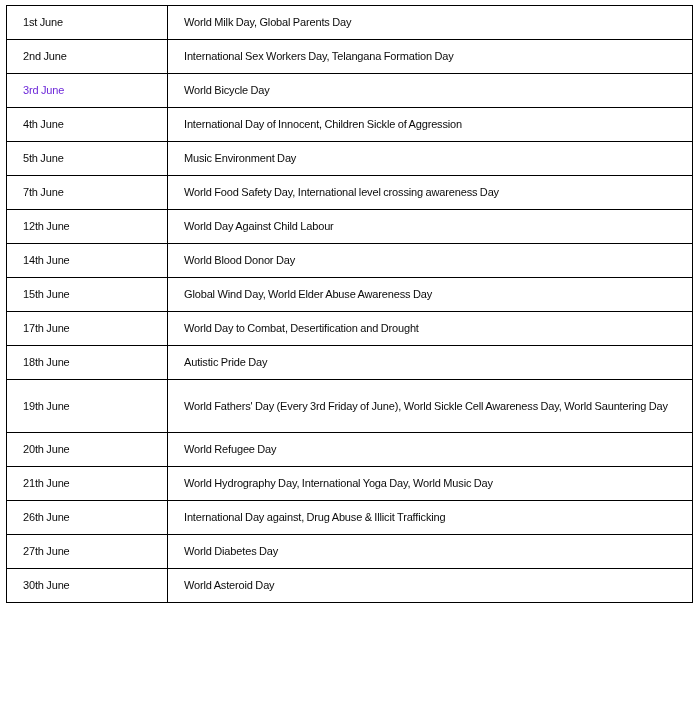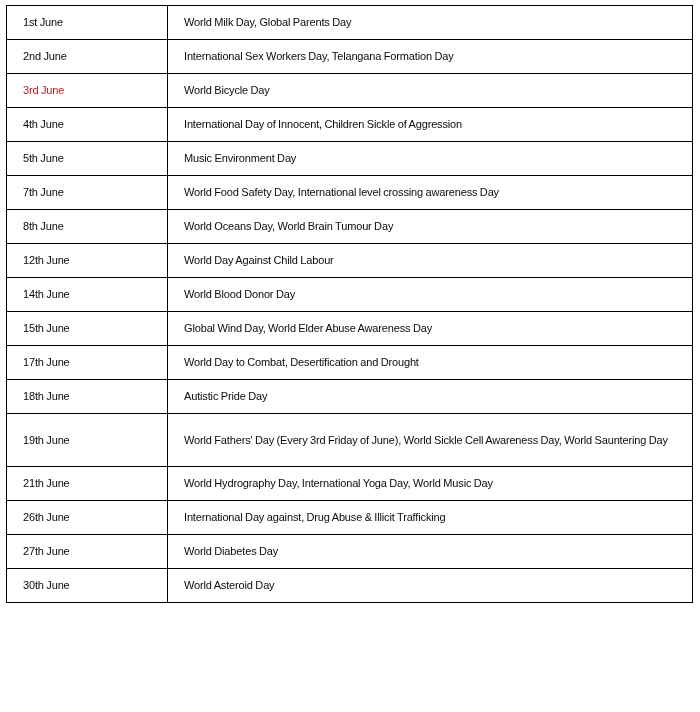--- a/index.html
+++ b/index.html
@@ -68,38 +68,34 @@
     <tbody id="days-tbody">
         <tr class="row-1line">
           <td class="date-cell" style="color: rgb(11, 11, 11); border-color: rgb(0, 0, 0);">1st June</td>
           <td class="obs-cell nowrap" style="color: rgb(11, 11, 11); border-color: rgb(0, 0, 0);">World Milk Day, Global Parents Day</td>
         </tr>
         <tr class="row-1line">
           <td class="date-cell" style="color: rgb(11, 11, 11); border-color: rgb(0, 0, 0);">2nd June</td>
           <td class="obs-cell nowrap" style="color: rgb(11, 11, 11); border-color: rgb(0, 0, 0);">International Sex Workers Day, Telangana Formation Day</td>
         </tr>
         <tr class="row-1line">
-          <td class="date-cell" style="color: #b91c1c; border-color: rgb(0, 0, 0);">3rd June</td>
+          <td class="date-cell" style="color: #6d28d9; border-color: rgb(0, 0, 0);">3rd June</td>
           <td class="obs-cell nowrap" style="color: rgb(11, 11, 11); border-color: rgb(0, 0, 0);">World Bicycle Day</td>
         </tr>
         <tr class="row-1line">
           <td class="date-cell" style="color: rgb(11, 11, 11); border-color: rgb(0, 0, 0);">4th June</td>
           <td class="obs-cell nowrap" style="color: rgb(11, 11, 11); border-color: rgb(0, 0, 0);">International Day of Innocent, Children Sickle of Aggression</td>
         </tr>
         <tr class="row-1line">
           <td class="date-cell" style="color: rgb(11, 11, 11); border-color: rgb(0, 0, 0);">5th June</td>
           <td class="obs-cell nowrap" style="color: rgb(11, 11, 11); border-color: rgb(0, 0, 0);">Music Environment Day</td>
         </tr>
         <tr class="row-1line">
           <td class="date-cell" style="color: rgb(11, 11, 11); border-color: rgb(0, 0, 0);">7th June</td>
           <td class="obs-cell nowrap" style="color: rgb(11, 11, 11); border-color: rgb(0, 0, 0);">World Food Safety Day, International level crossing awareness Day</td>
-        </tr>
-        <tr class="row-1line">
-          <td class="date-cell" style="color: rgb(11, 11, 11); border-color: rgb(0, 0, 0);">8th June</td>
-          <td class="obs-cell nowrap" style="color: rgb(11, 11, 11); border-color: rgb(0, 0, 0);">World Oceans Day, World Brain Tumour Day</td>
         </tr>
         <tr class="row-1line">
           <td class="date-cell" style="color: rgb(11, 11, 11); border-color: rgb(0, 0, 0);">12th June</td>
           <td class="obs-cell nowrap" style="color: rgb(11, 11, 11); border-color: rgb(0, 0, 0);">World Day Against Child Labour</td>
         </tr>
         <tr class="row-1line">
           <td class="date-cell" style="color: rgb(11, 11, 11); border-color: rgb(0, 0, 0);">14th June</td>
           <td class="obs-cell nowrap" style="color: rgb(11, 11, 11); border-color: rgb(0, 0, 0);">World Blood Donor Day</td>
         </tr>
         <tr class="row-1line">
@@ -112,20 +108,24 @@
         </tr>
         <tr class="row-1line">
           <td class="date-cell" style="color: rgb(11, 11, 11); border-color: rgb(0, 0, 0);">18th June</td>
           <td class="obs-cell nowrap" style="color: rgb(11, 11, 11); border-color: rgb(0, 0, 0);">Autistic Pride Day</td>
         </tr>
         <tr class="row-2line">
           <td class="date-cell" style="color: rgb(11, 11, 11); border-color: rgb(0, 0, 0);">19th June</td>
           <td class="obs-cell" style="color: rgb(11, 11, 11); border-color: rgb(0, 0, 0);">World Fathers' Day (Every 3rd Friday of June), World Sickle Cell Awareness Day, World Sauntering Day</td>
         </tr>
         <tr class="row-1line">
+          <td class="date-cell" style="color: rgb(11, 11, 11); border-color: rgb(0, 0, 0);">20th June</td>
+          <td class="obs-cell nowrap" style="color: rgb(11, 11, 11); border-color: rgb(0, 0, 0);">World Refugee Day</td>
+        </tr>
+        <tr class="row-1line">
           <td class="date-cell" style="color: rgb(11, 11, 11); border-color: rgb(0, 0, 0);">21th June</td>
           <td class="obs-cell nowrap" style="color: rgb(11, 11, 11); border-color: rgb(0, 0, 0);">World Hydrography Day, International Yoga Day, World Music Day</td>
         </tr>
         <tr class="row-1line">
           <td class="date-cell" style="color: rgb(11, 11, 11); border-color: rgb(0, 0, 0);">26th June</td>
           <td class="obs-cell nowrap" style="color: rgb(11, 11, 11); border-color: rgb(0, 0, 0);">International Day against, Drug Abuse &amp; Illicit Trafficking</td>
         </tr>
         <tr class="row-1line">
           <td class="date-cell" style="color: rgb(11, 11, 11); border-color: rgb(0, 0, 0);">27th June</td>
           <td class="obs-cell nowrap" style="color: rgb(11, 11, 11); border-color: rgb(0, 0, 0);">World Diabetes Day</td>

